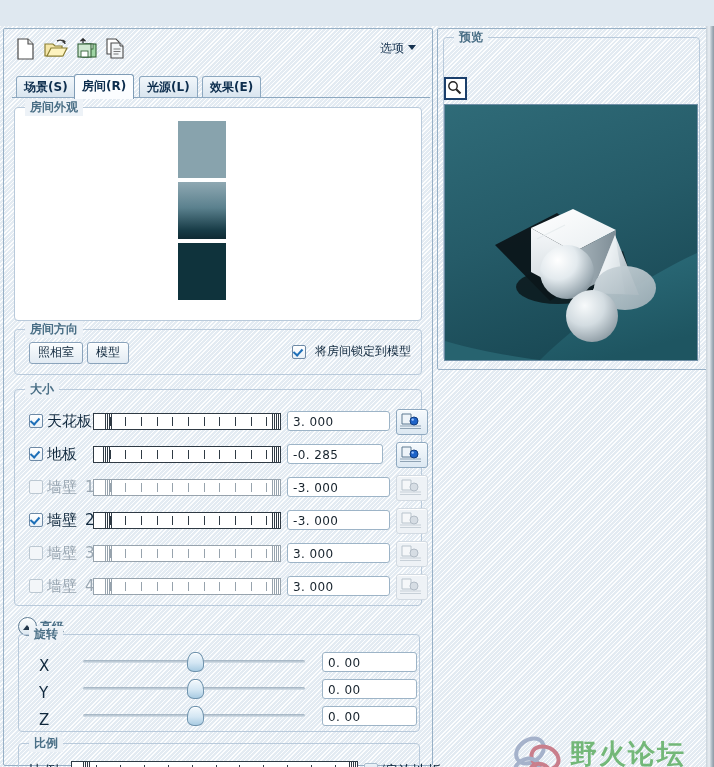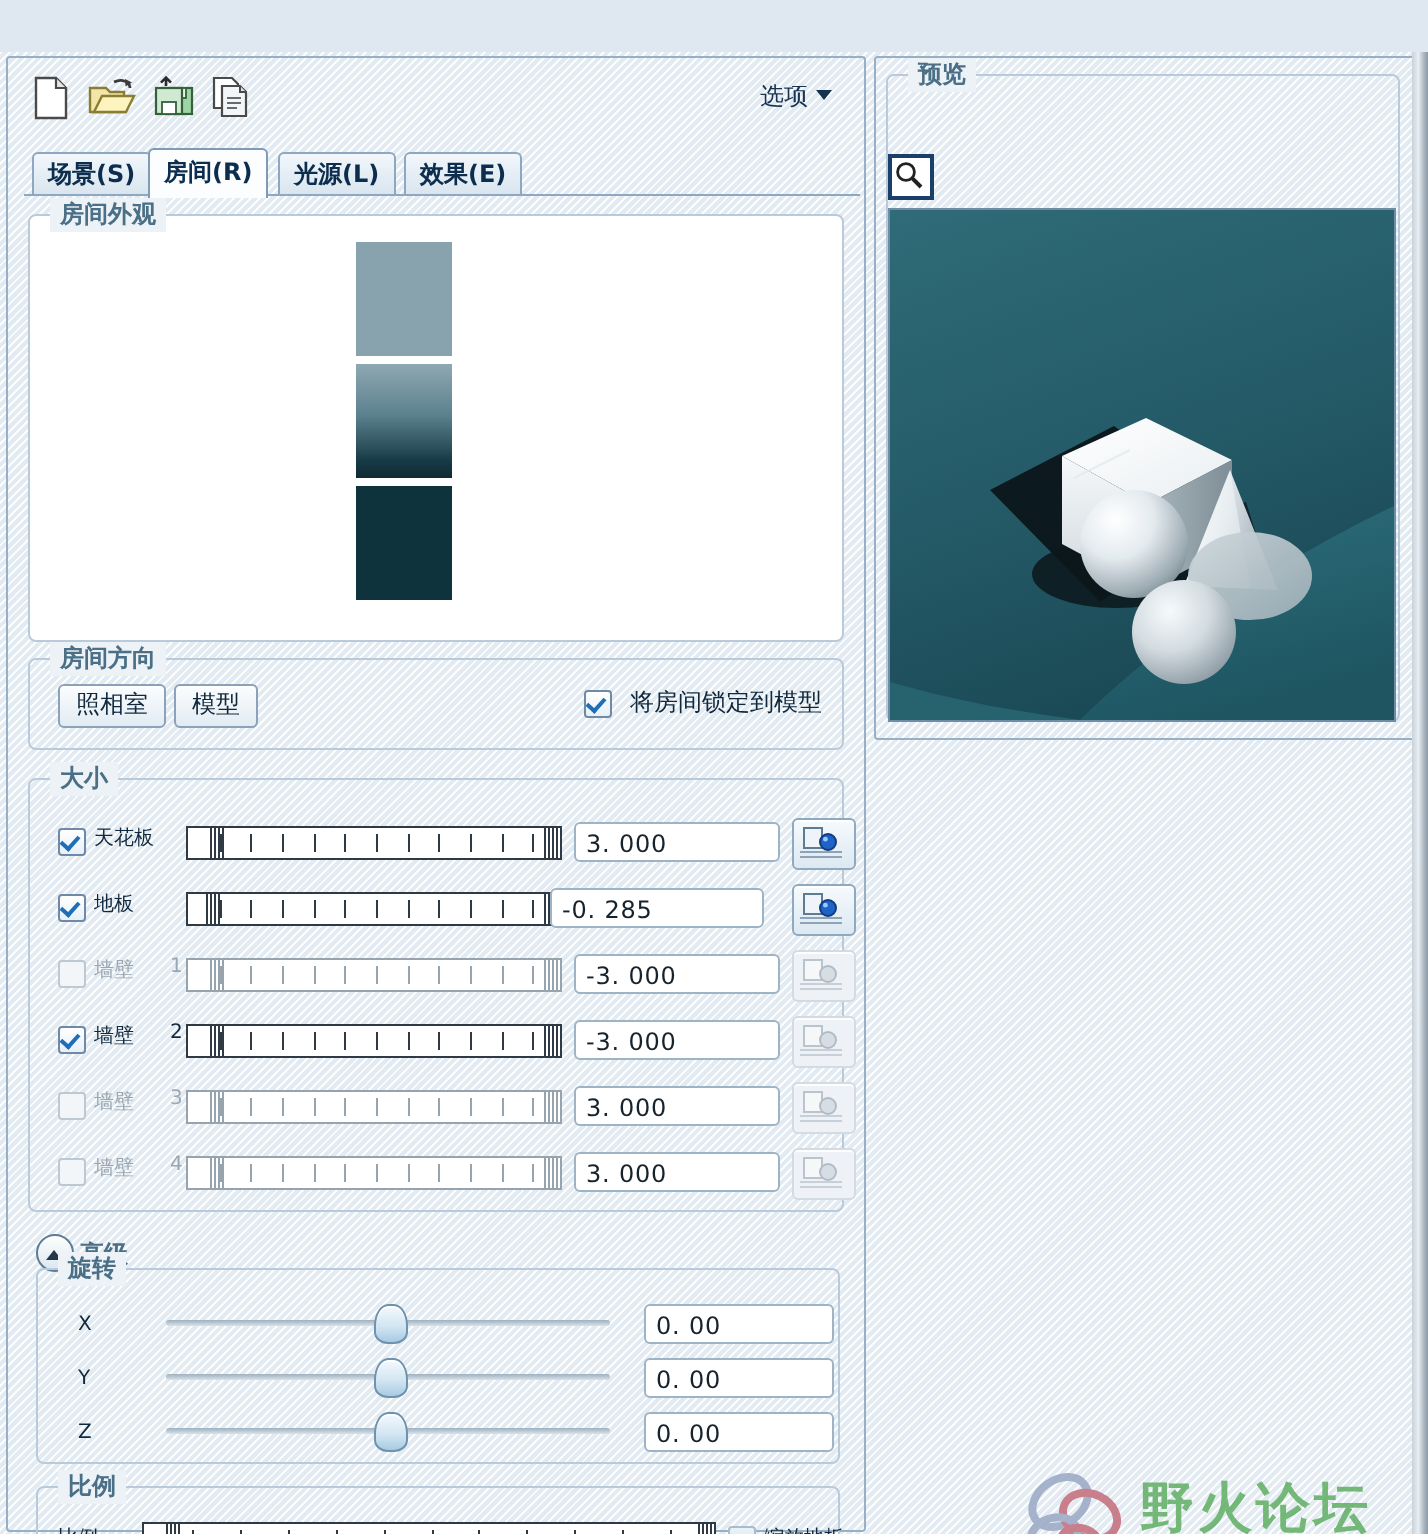--- a/index.html
+++ b/index.html
@@ -144,21 +144,21 @@
 
   
   .iconbtn{
     position:absolute;width:30px;height:24px;border-radius:3px;cursor:pointer;
     background:linear-gradient(180deg,#f6fafd,#dce8f2);
     border:1px solid #8fa9c0;
     box-shadow:inset 0 1px 0 rgba(255,255,255,.9);
   }
   .iconbtn.dis{background:#eef2f6;border:1px solid #d2dae2;cursor:default;}
 
-  .rowlabel{position:absolute;font-size:10px;color:#10283d;white-space:nowrap;}
+  .rowlabel{position:absolute;font-size:15px;color:#10283d;white-space:nowrap;}
   .rowlabel.dis{color:#9aa7b2;}
 
   
   .pslider{position:absolute;height:18px;cursor:pointer;}
   .pslider .track{position:absolute;left:0;top:8px;width:100%;height:3px;
     background:linear-gradient(180deg,#9fb0bf,#d8e2ea);border-radius:2px;}
   .pslider .thumb{
     position:absolute;top:0;width:15px;height:18px;margin-left:-7px;
     background:linear-gradient(180deg,#f3f9fd 0%,#d3e6f3 55%,#a8cbe2 100%);
     border:1px solid #6f93ad;
@@ -339,21 +339,21 @@
               <div class="tick short" style="left: 172px;"></div>
               <div class="tick" style="left: 9px;"></div>
               <div class="tick" style="left: 11px;"></div>
               <div class="tick" style="left: 13px;"></div>
               <div class="tick" style="left: 15px;"></div>
               <div class="tick" style="left: 178px;"></div>
               <div class="tick" style="left: 180px;"></div>
               <div class="tick" style="left: 182px;"></div>
               <div class="tick" style="left: 184px;"></div>
             </div>
-          <div class="field" style="left:260px;top:54px;width:107px;">-0. 285</div>
+          <div class="field" style="left:272px;top:54px;width:96px;">-0. 285</div>
           <div class="iconbtn" style="left:381px;top:52px;">
             <svg width="24" height="18" viewBox="0 0 24 18" style="margin:2px 0 0 2px">
               <path d="M3 2 L12 2 L12 12 L3 12 Z" fill="#eef4f9" stroke="#5f7b92" stroke-width="1"></path>
               <path d="M1 14 H22 M1 16.5 H22" stroke="#8fa3b5" stroke-width="1"></path>
               <circle cx="15" cy="9" r="4" fill="#1e63c8" stroke="#123c7c" stroke-width="1"></circle>
               <circle cx="13.7" cy="7.6" r="1.2" fill="#9ec6ff"></circle>
             </svg>
           </div>
         </div>
 

